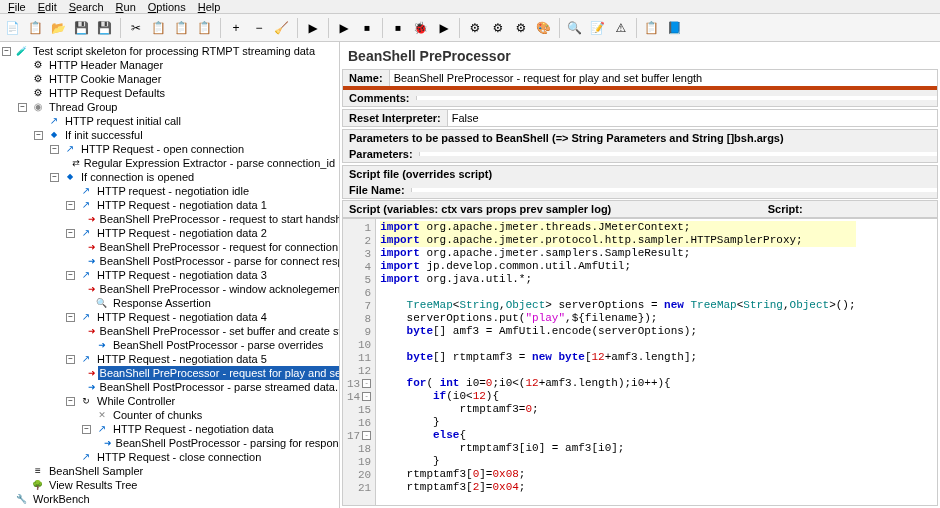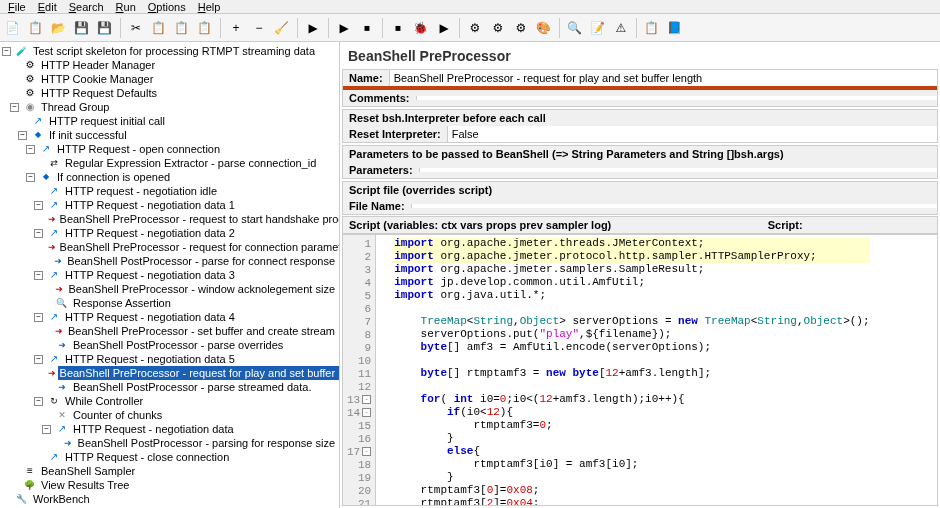--- a/index.html
+++ b/index.html
@@ -11,37 +11,37 @@
 .tbtn { width: 22px; height: 22px; border: 1px solid transparent; display: flex; align-items: center; justify-content: center; font-size: 12px; cursor: pointer; background: #f5f5f5; }
 .tsep { width: 1px; height: 20px; background: #ccc; margin: 0 3px; }
 .main { display: flex; flex: 1; overflow: hidden; }
 .tree-panel { width: 340px; overflow: auto; border-right: 1px solid #ccc; background: #fff; padding: 2px; }
 .tree-node { white-space: nowrap; line-height: 14px; display: flex; align-items: center; gap: 2px; }
 .tree-node .toggle { width: 9px; height: 9px; border: 1px solid #888; display: inline-flex; align-items: center; justify-content: center; font-size: 8px; line-height: 1; cursor: pointer; margin-right: 2px; }
 .tree-node .toggle.hidden { visibility: hidden; }
 .tree-node .icon { width: 14px; height: 14px; display: inline-flex; align-items: center; justify-content: center; font-size: 10px; }
 .tree-node .label { padding: 0 2px; }
 .tree-node .label.selected { background: #1a5fb4; color: #fff; padding: 0 2px; }
-.tree-children { margin-left: 8px; }
+.tree-children { margin-left: 16px; }
 .right-panel { flex: 1; display: flex; flex-direction: column; overflow: hidden; background: #fff; padding: 2px; }
 .title { font-size: 14px; font-weight: bold; color: #333; padding: 4px 6px; }
 .form-section { border: 1px solid #ccc; margin: 1px 0; }
 .form-row { display: flex; align-items: center; border-bottom: 4px solid #c2410c; background: #f0f0f0; }
 .form-row:last-child { border-bottom: none; }
 .form-label { font-weight: bold; padding: 2px 6px; white-space: nowrap; }
 .form-value { flex: 1; background: #fff; padding: 2px 4px; border-left: 1px solid #ccc; }
 .fieldset-title { font-weight: bold; padding: 2px 6px; background: #f0f0f0; }
 .script-header { display: flex; background: #f0f0f0; border: 1px solid #ccc; gap: 16px; }
 .script-header .left { font-weight: bold; padding: 2px 6px; }
 .script-header .right { flex: 1; text-align: center; font-weight: bold; padding: 2px; }
 .code-area { flex: 1; display: flex; border: 1px solid #ccc; overflow: auto; font-family: 'Courier New', monospace; font-size: 11px; background: #fff; }
 .gutter { background: #f0f0f0; color: #888; text-align: right; padding: 2px 4px; border-right: 1px solid #ccc; user-select: none; }
 .gutter .ln { display: flex; justify-content: flex-end; align-items: center; height: 13px; gap: 2px; }
 .fold { width: 9px; height: 9px; border: 1px solid #888; font-size: 7px; line-height: 1; display: inline-flex; align-items: center; justify-content: center; background: #fff; }
-.code-lines { padding: 2px 18px; }
+.code-lines { padding: 2px 4px; }
 .code-line { height: 13px; white-space: pre; }
 .hl { background: #ffffcc; }
 .kw { color: #0000cc; font-weight: bold; }
 .type { color: #008080; }
 .str { color: #cc00cc; }
 .num { color: #cc0000; }
 .pkg { color: #000; }
 .icon-flask::before { content: "🧪"; font-size: 9px; }
 .icon-gear::before { content: "⚙"; font-size: 10px; }
 .icon-spool::before { content: "◉"; color: #888; font-size: 10px; }
@@ -309,21 +309,20 @@
           <span class="form-label">Name:</span>
           <span class="form-value">BeanShell PreProcessor - request for play and set buffer length</span>
         </div>
       <div class="form-row">
           <span class="form-label">Comments:</span>
           <span class="form-value"></span>
         </div>
     </div>
 
     <div class="form-section">
-      <div class="fieldset-title">Reset bsh.Interpreter before each call</div>
       <div class="form-row">
           <span class="form-label">Reset Interpreter:</span>
           <span class="form-value">False</span>
         </div>
     </div>
 
     <div class="form-section">
       <div class="fieldset-title">Parameters to be passed to BeanShell (=&gt; String Parameters and String []bsh.args)</div>
       <div class="form-row">
           <span class="form-label">Parameters:</span>

